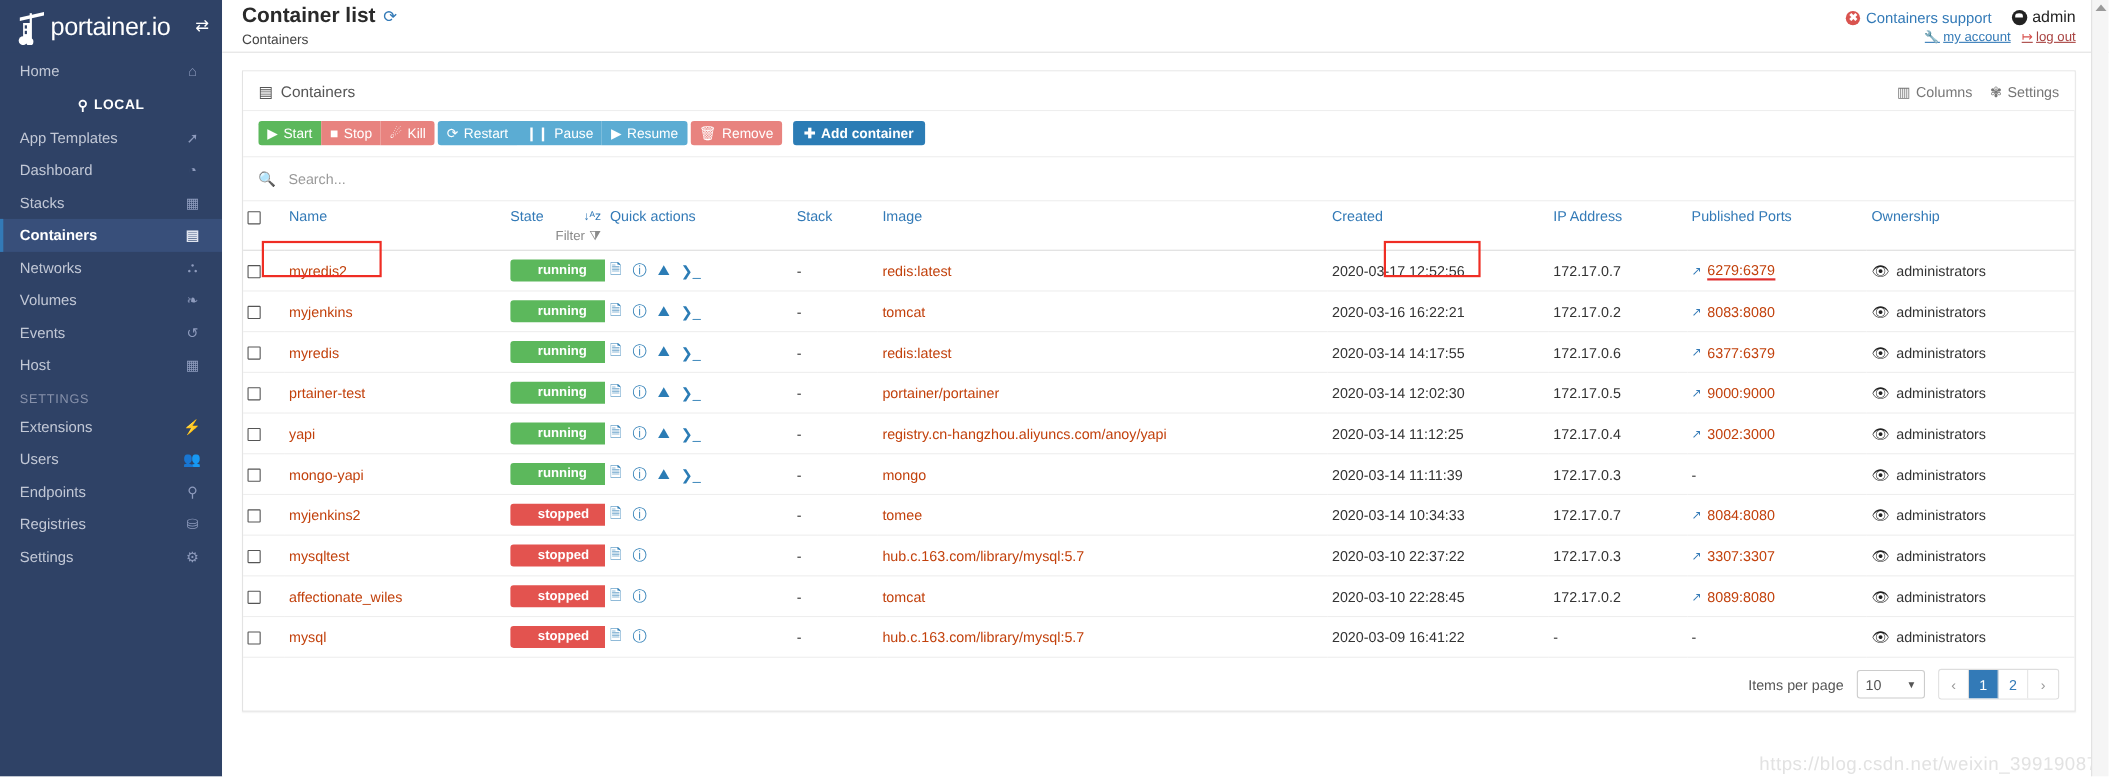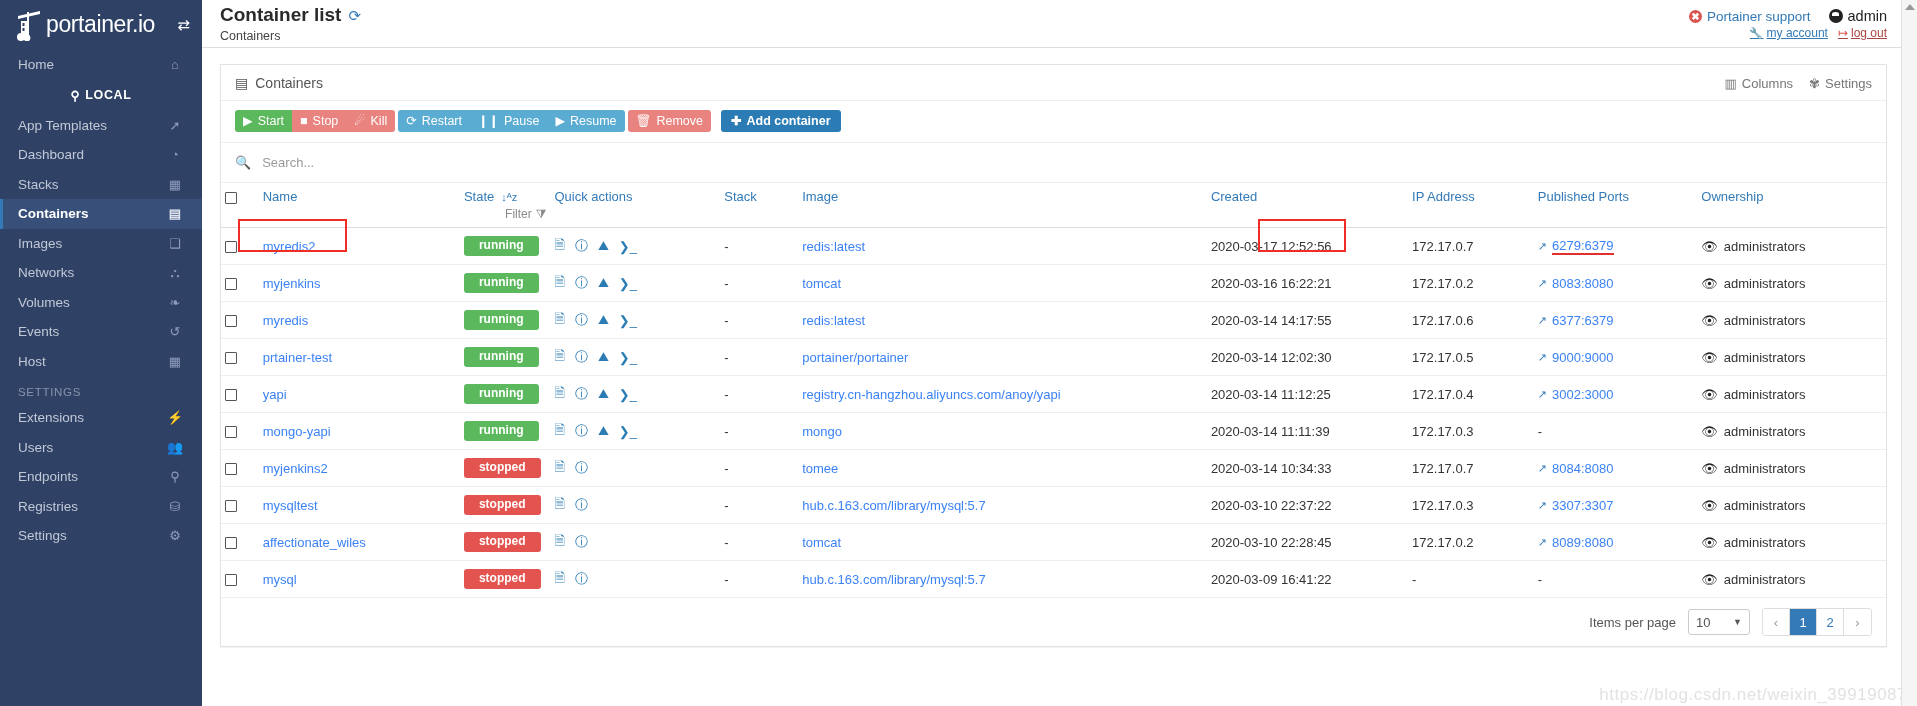--- a/index.html
+++ b/index.html
@@ -181,36 +181,36 @@
   .col-created { width: 160px; }
   .col-ip    { width: 100px; }
   .col-ports { width: 130px; }
   .col-own   { width: 150px; }
 
   .cb {
     width: 12px; height: 12px; border: 1.5px solid #555;
     display: inline-block; background: #fff; border-radius: 1px;
     cursor: pointer; vertical-align: middle;
   }
-  .link { color: #3b82f6; cursor: pointer; }
+  .link { color: #c2410c; cursor: pointer; }
   .badge {
-    display: inline-block; padding: 3px 15px; border-radius: 3px;
+    display: inline-block; padding: 3px 25px; border-radius: 3px;
     color: #fff; font-size: 12px; font-weight: bold; line-height: 1.1;
   }
   .badge-running { background: #5cb85c; }
   .badge-stopped { background: #e3534f; }
   .qa { display: flex; align-items: center; gap: 10px; color: #2b7cb5; font-size: 13px; }
   .qa span { cursor: pointer; }
   .own { display: flex; align-items: center; gap: 6px; color: #333; }
   .own-ic { color: #222; font-size: 13px; }
   .port-cell { display: flex; align-items: center; gap: 5px; color: #337ab7; }
   .port-ic { font-size: 11px; }
   .hl-red-under { border-bottom: 2px solid #e03030; }
 
-  th .sort-head { display: flex; align-items: center; gap: 7px; cursor: pointer; }
+  th .sort-head { display: flex; align-items: center; gap: 20px; cursor: pointer; justify-content: space-between; }
   th .filter-head { display: flex; align-items: center; gap: 4px; color: #8a8a8a; font-size: 12px; margin-top: 3px; cursor: pointer; justify-content: flex-end; }
   .sort-az { font-size: 11px; color: #337ab7; }
 
   
   .redbox {
     position: absolute; border: 2.5px solid #ef2d24;
     pointer-events: none; z-index: 20;
   }
 
   .panel-foot {
@@ -294,24 +294,20 @@
       </div>
       <div class="nav-item">
         <span>Stacks</span>
         <span class="nav-icon">▦</span>
       </div>
       <div class="nav-item active">
         <span>Containers</span>
         <span class="nav-icon">▤</span>
       </div>
       <div class="nav-item">
-        <span>Images</span>
-        <span class="nav-icon">❏</span>
-      </div>
-      <div class="nav-item">
         <span>Networks</span>
         <span class="nav-icon">⛬</span>
       </div>
       <div class="nav-item">
         <span>Volumes</span>
         <span class="nav-icon">❧</span>
       </div>
       <div class="nav-item">
         <span>Events</span>
         <span class="nav-icon">↺</span>
@@ -354,21 +350,21 @@
           <span class="page-title">Container list</span>
           <span class="refresh-icon">⟳</span>
         </div>
         <div class="breadcrumb">Containers</div>
       </div>
 
       <div class="topbar-right">
         <div class="topbar-row1">
           <div class="support-link">
             <span class="support-badge">✖</span>
-            <span>Portainer support</span>
+            <span>Containers support</span>
           </div>
           <div class="user-block">
             <span class="user-avatar-icon"></span>
             <span>admin</span>
           </div>
         </div>
         <div class="topbar-row2">
           <div class="small-link">
             <span class="wrench">🔧</span>
             <span>my account</span>

